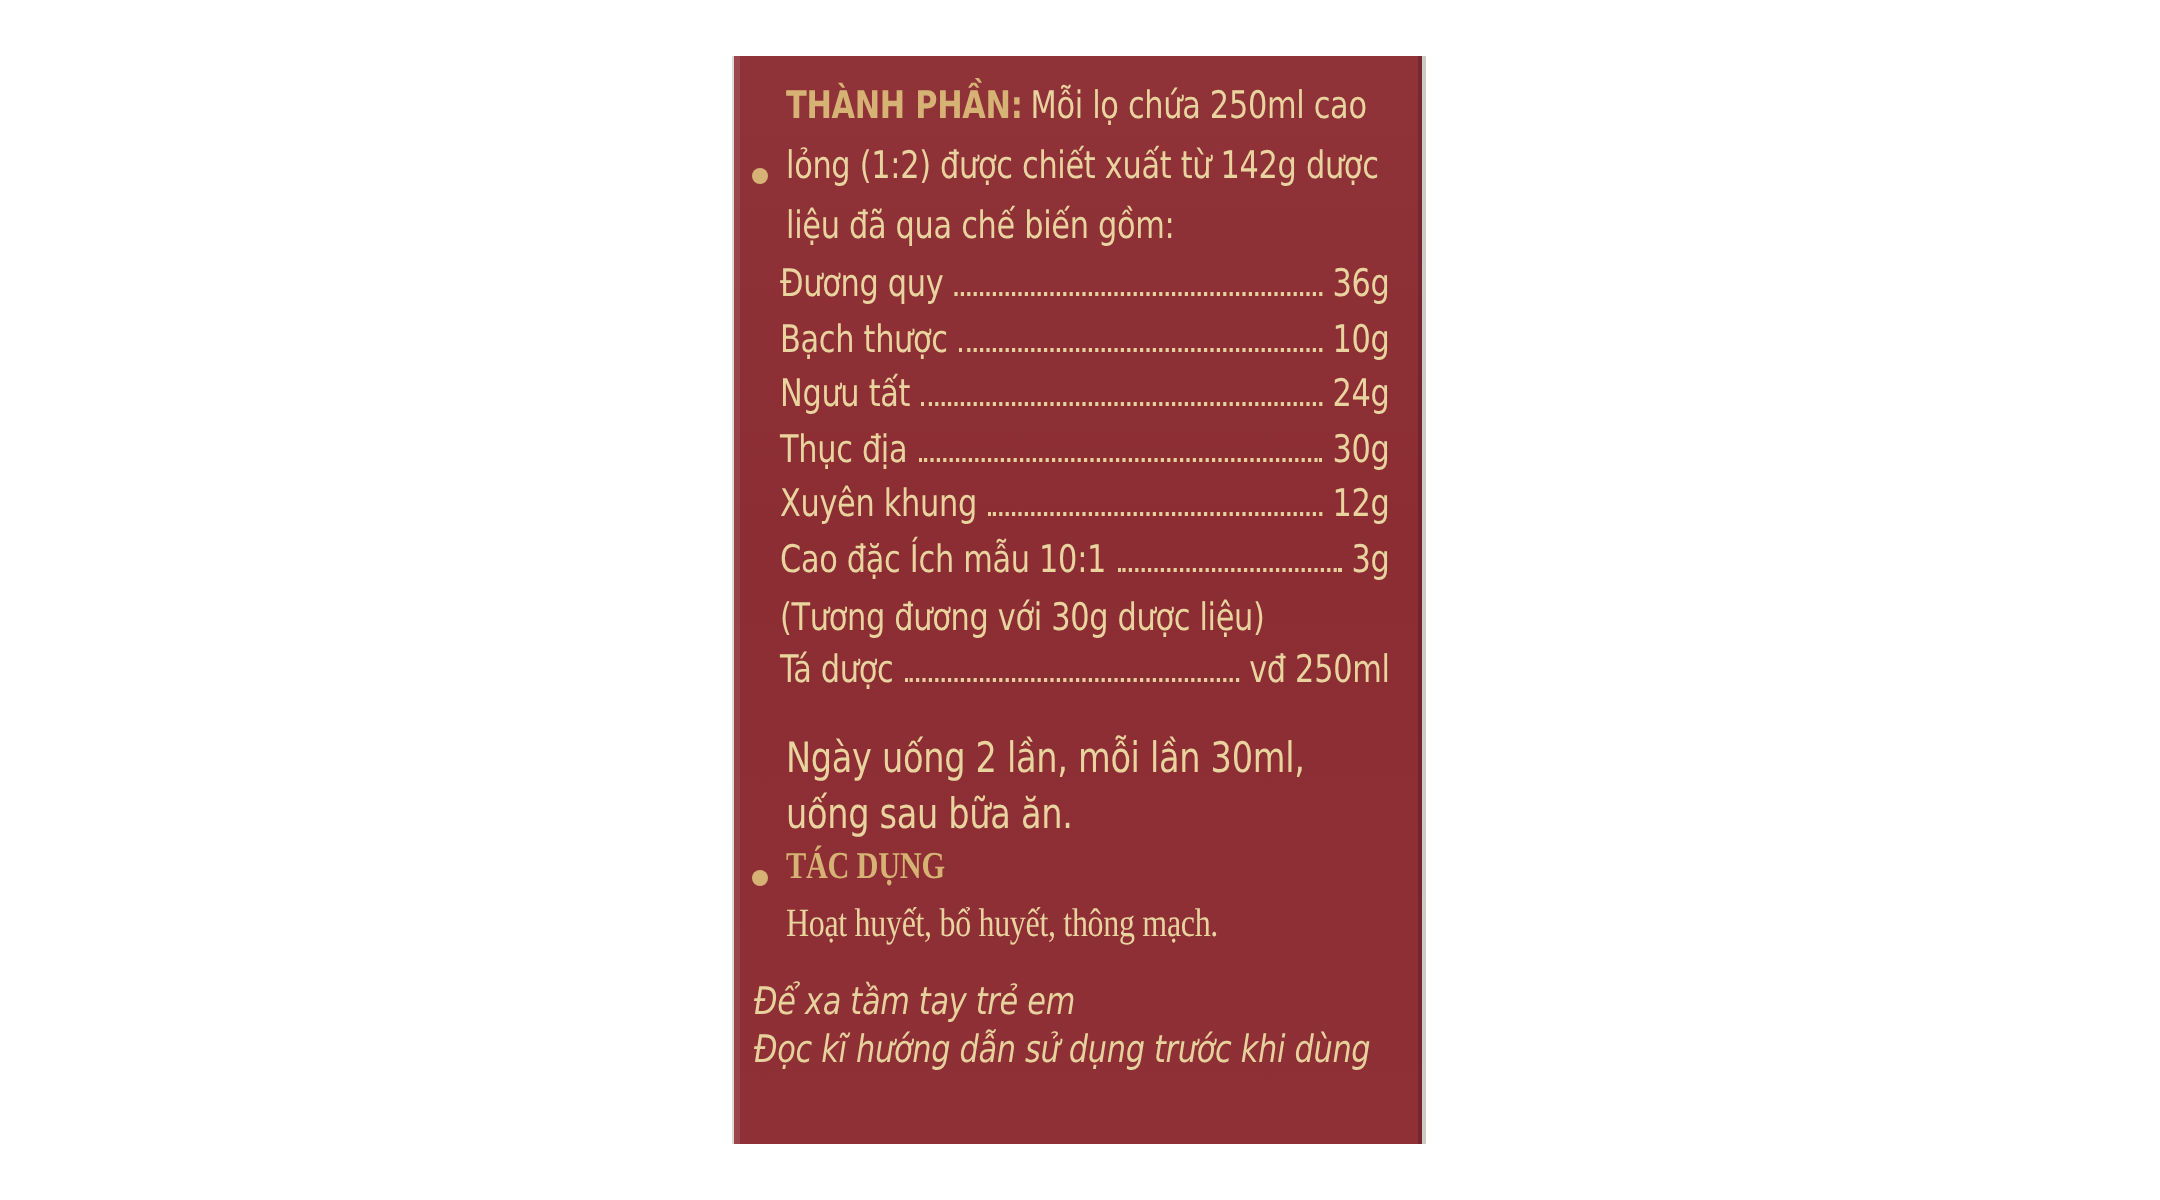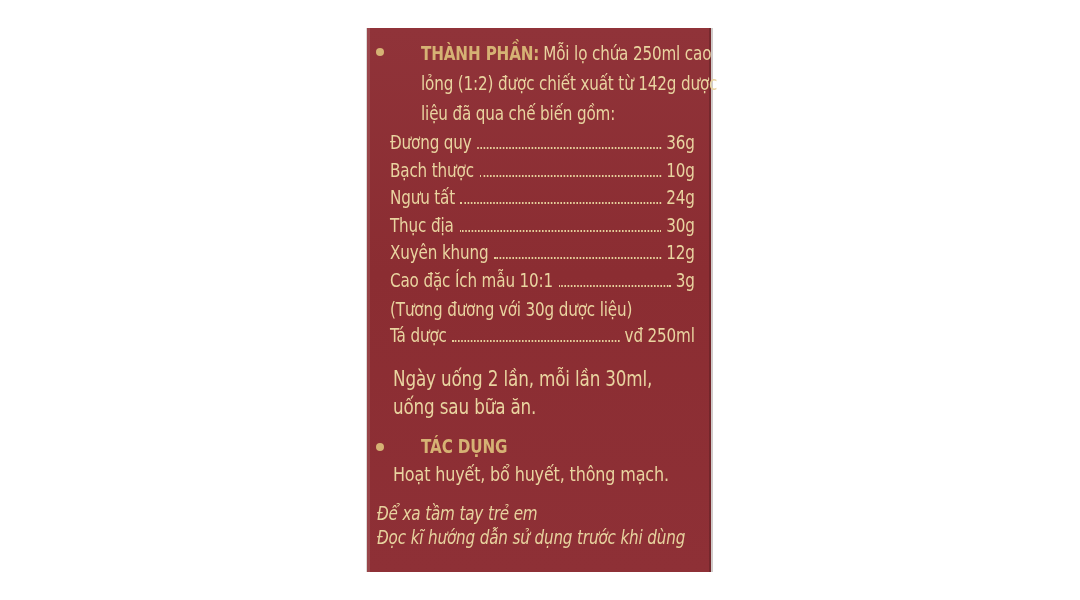--- a/index.html
+++ b/index.html
@@ -24,21 +24,21 @@
     box-shadow: inset 3px 0 0 rgba(255,255,255,0.10),
                 inset -2px 0 0 rgba(0,0,0,0.18),
                 2px 0 0 rgba(150,140,135,0.45),
                 -1px 0 0 rgba(190,180,175,0.5);
     color: #e9d4a0;
     letter-spacing: -0.2px;
     overflow: visible;
   }
   .sq { transform: scaleX(0.8); transform-origin: 0 0; }
   .line { white-space: nowrap; }
-  .head-row { display: flex; align-items: flex-start; gap: 28px; }
+  .head-row { display: flex; align-items: center; }
   .bullet {
     flex: 0 0 auto;
     width: 8px; height: 8px; border-radius: 50%;
     background: #d6b274;
     margin: 10px 9px 0 0;
   }
   .heading {
     font-weight: 700;
     color: #d6b274;
     font-size: 19px;
@@ -51,21 +51,21 @@
   .dots {
     flex: 1 1 auto;
     border-bottom: 2.5px dotted #e6d09c;
     margin: 0 6px 4px 7px;
     min-width: 20px;
   }
   .row.fine .dots { border-bottom: 2px dotted #e6d09c; margin-bottom: 3px; }
   .note-line { height: 27.5px; line-height: 27.5px; }
   .sec-cach { margin-top: 14px; }
   .cach-body { margin: 8px 0 0 17px; width: 380px; font-size: 21px; line-height: 28px; }
-  .sec-tac { margin-top: 12px; }
+  .sec-tac { margin-top: 0px; font-family: Liberation Serif, serif; }
   .tac-body { margin: 2px 0 0 17px; width: 380px; font-size: 20px; line-height: 26px; }
   .footer {
     margin: 14px 0 0 1px;
     width: 404px;
     font-style: italic;
     font-size: 19px;
     line-height: 24px;
     color: #e7d29e;
   }
 </style>

